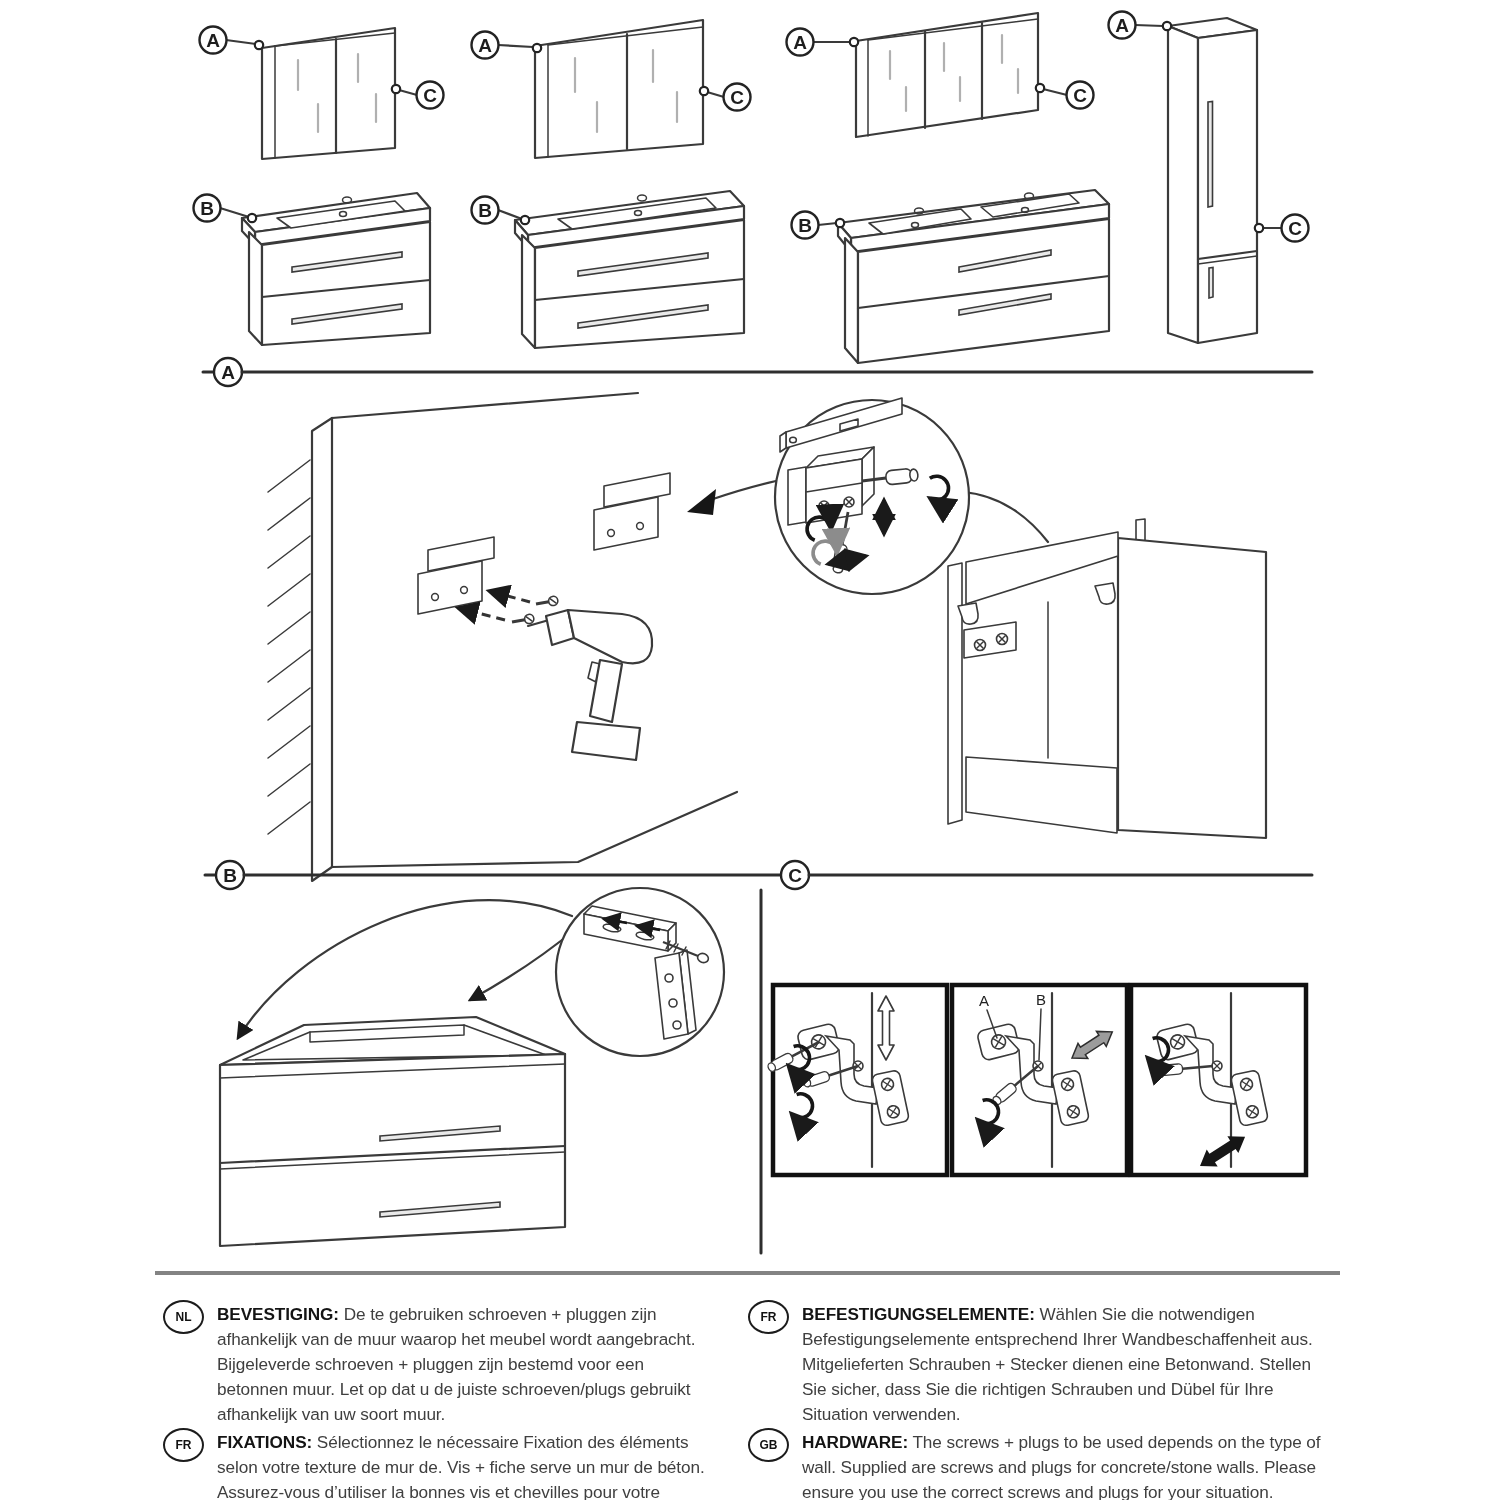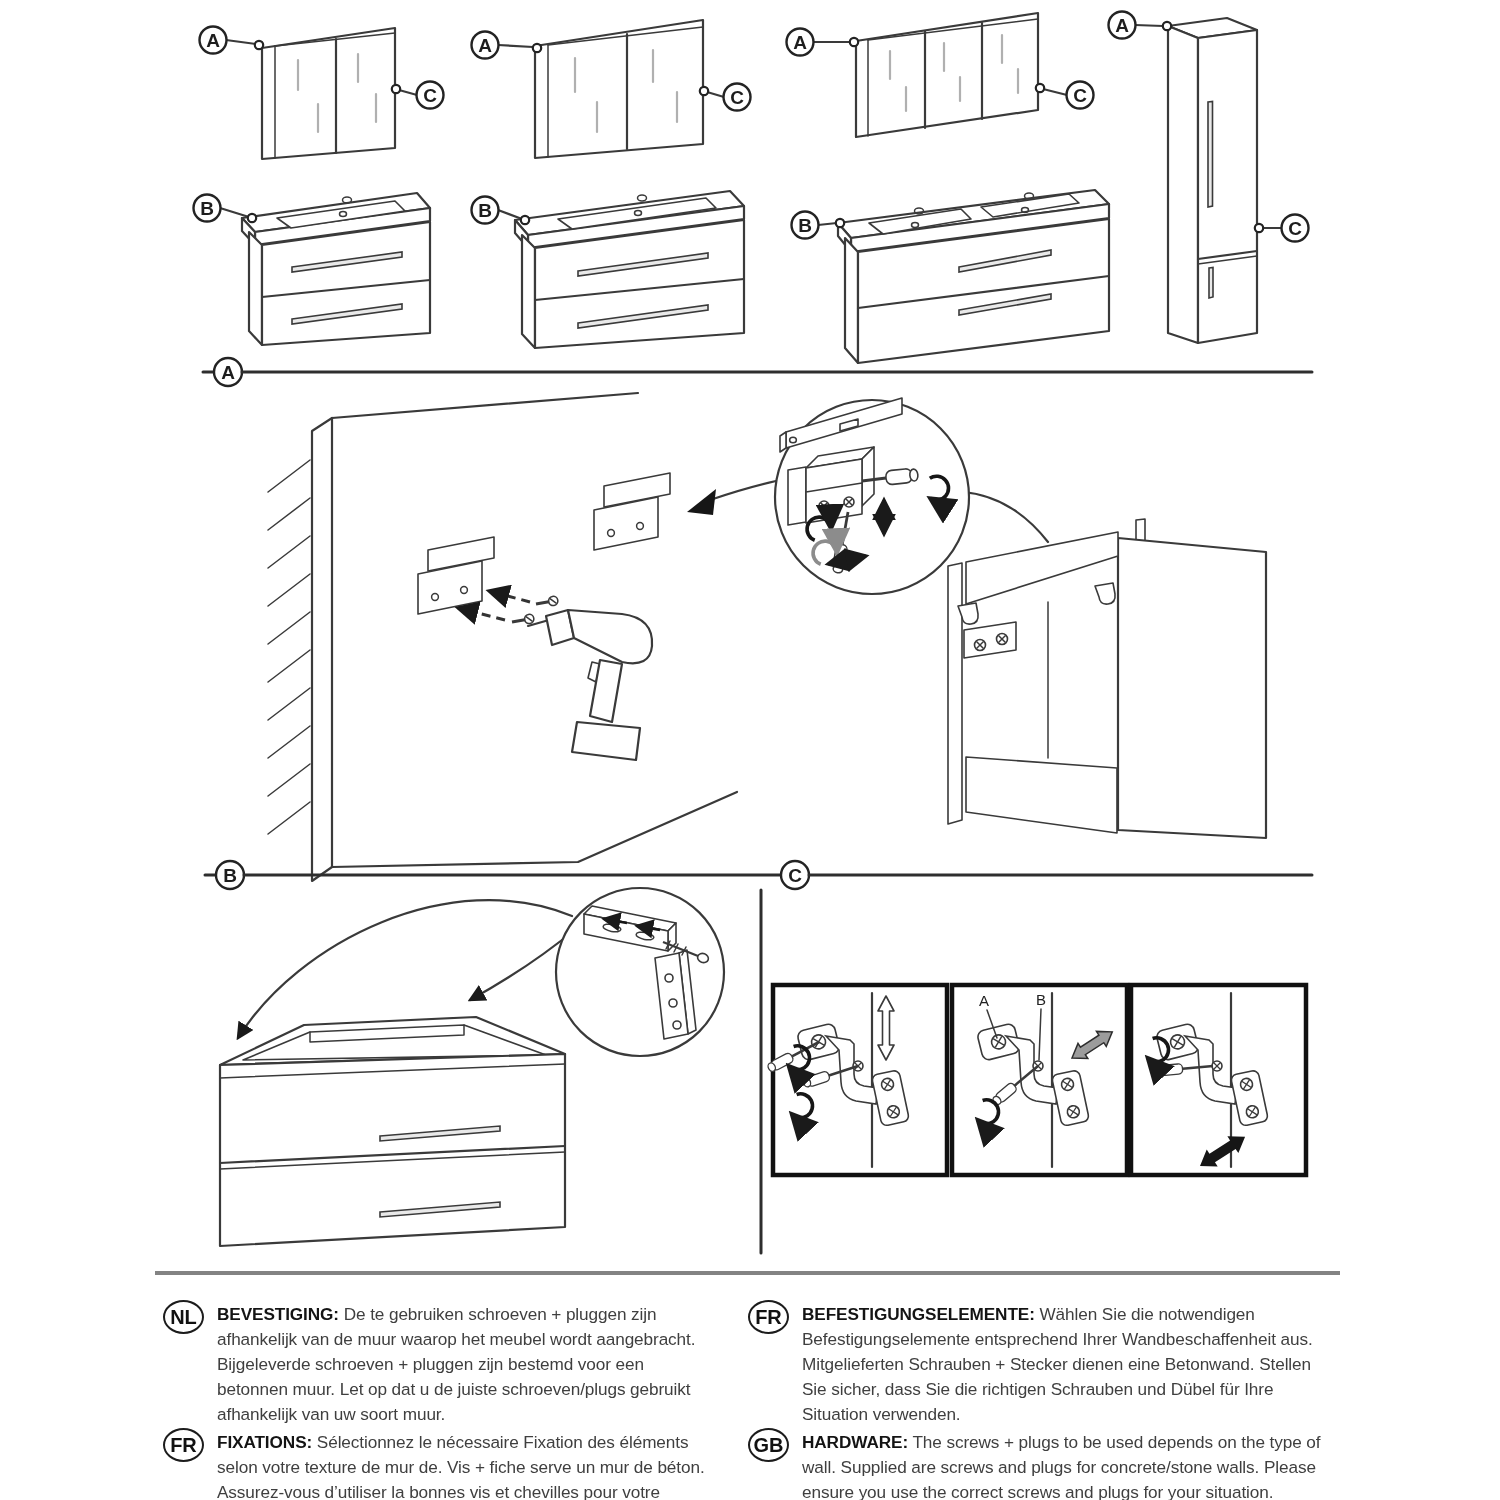--- a/index.html
+++ b/index.html
@@ -14,21 +14,21 @@
   .lblc{fill:#fff;stroke:#232323;stroke-width:2.4;}
   .lblt{font:600 19px "Liberation Sans",sans-serif;fill:#1d1d1d;text-anchor:middle;}
   .dot{fill:#fff;stroke:#232323;stroke-width:2.2;}
   .dvd{stroke:#2e2e2e;stroke-width:3;stroke-linecap:round;fill:none;}
   .dash{stroke:#333;stroke-width:3;stroke-dasharray:9 6;fill:none;}
   .blk{fill:#161616;stroke:none;}
   .panel{fill:#fff;stroke:#111;stroke-width:4.5;}
   .abt{font:400 15px "Liberation Sans",sans-serif;fill:#222;text-anchor:middle;}
   .foot-block{position:absolute;display:flex;gap:13px;align-items:flex-start;}
   .badge{flex:0 0 auto;width:37px;height:30px;border:2.4px solid #1c1c1c;border-radius:50%;
-         text-align:center;line-height:30px;font-weight:bold;font-size:20px;color:#111;}
+         text-align:center;line-height:30px;font-weight:bold;font-size:12px;color:#111;}
   .ftext{margin:2px 0 0 0;font-size:17.2px;line-height:25px;color:#3f3f3f;letter-spacing:-0.1px;}
   .ftext b{color:#141414;}
   .rule{position:absolute;background:#838383;}
 </style>
 </head>
 <body>
 
 <svg width="1500" height="1500" viewBox="0 0 1500 1500">
   <defs>
     <marker id="ah" viewBox="0 0 10 10" refX="8.5" refY="5" markerWidth="8" markerHeight="8" orient="auto-start-reverse">

